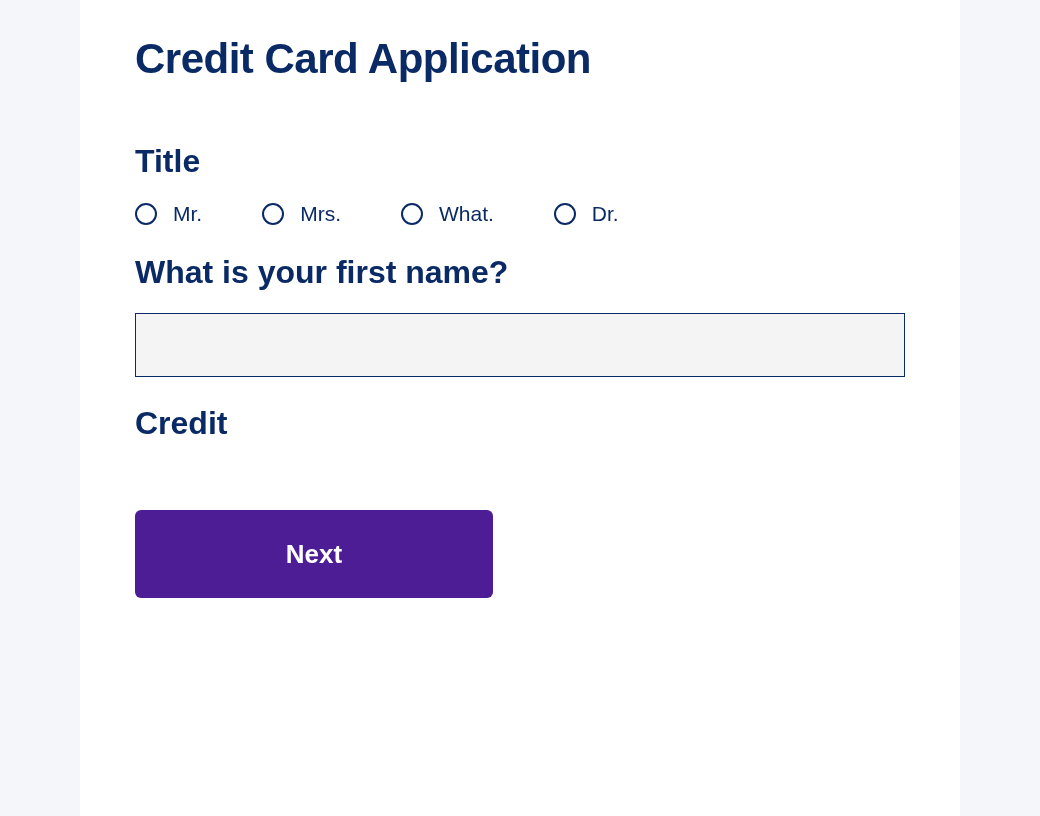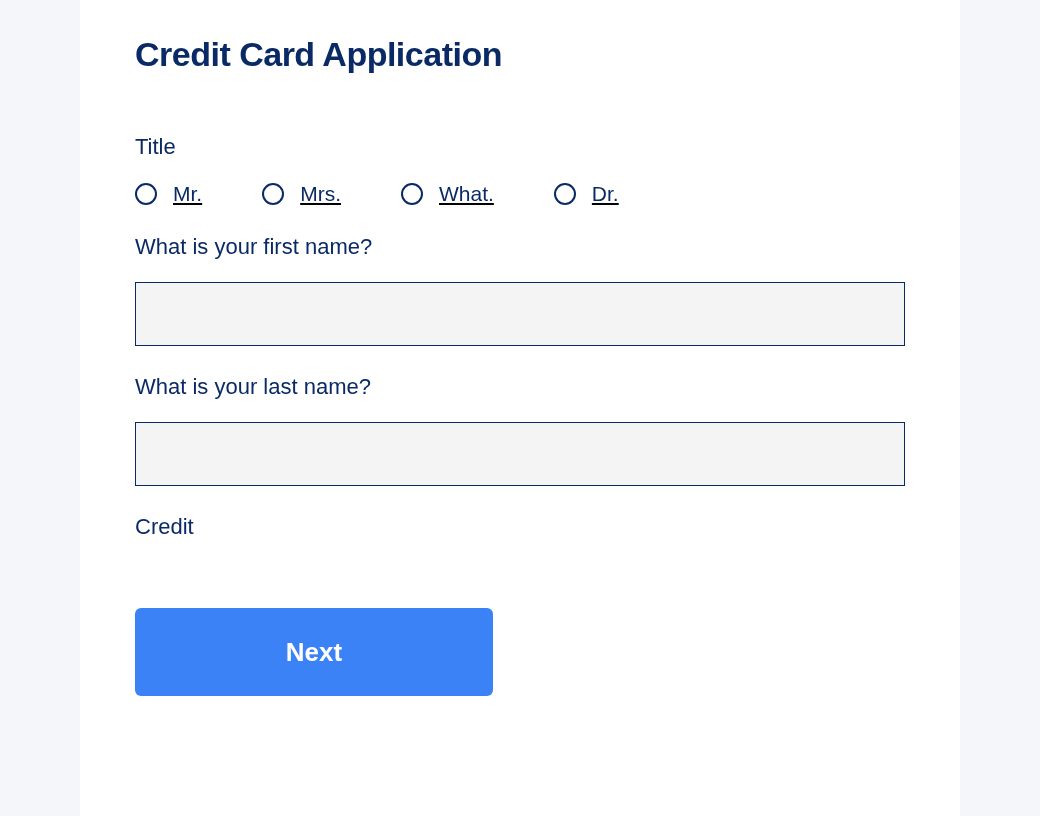--- a/index.html
+++ b/index.html
@@ -16,49 +16,48 @@
     }
     .outer {
       padding: 0 80px;
     }
     .card {
       background: #ffffff;
       padding: 35px 55px 50px 55px;
       min-height: 816px;
     }
     .page-title {
-      font-size: 34px;
+      font-size: 42px;
       font-weight: 800;
       color: #0a2a66;
       margin-bottom: 60px;
       letter-spacing: -0.5px;
     }
     .field-group {
       margin-bottom: 28px;
     }
     .field-label {
-      font-size: 22px;
-      font-weight: 400;
+      font-size: 32px;
+      font-weight: 700;
       color: #0a2a66;
       margin-bottom: 22px;
     }
     .radio-row {
       display: flex;
       gap: 45px;
       align-items: center;
     }
     .radio-row.title-row {
       gap: 60px;
     }
     .radio-option {
       display: flex;
       align-items: center;
       gap: 16px;
       cursor: pointer;
-      text-decoration: underline;
     }
     .radio-circle {
       width: 22px;
       height: 22px;
       border: 2.5px solid #0a2a66;
       border-radius: 50%;
       background: #ffffff;
       flex-shrink: 0;
     }
     .radio-label {
@@ -72,21 +71,21 @@
       border: 1px solid #0a2a66;
       background: #f4f4f4;
       font-size: 20px;
       padding: 0 16px;
       color: #0a2a66;
     }
     .next-button {
       margin-top: 40px;
       width: 358px;
       height: 88px;
-      background: #3b82f6;
+      background: #4c1d95;
       color: #ffffff;
       border: none;
       border-radius: 6px;
       font-size: 26px;
       font-weight: 700;
       cursor: pointer;
     }
   </style>
 </head>
 <body>
@@ -115,24 +114,20 @@
           <span class="radio-label">Dr.</span>
         </label>
       </div>
     </div>
 
     <div class="field-group">
       <div class="field-label">What is your first name?</div>
       <input type="text" class="text-input" value="" style="">
     </div>
 
-    <div class="field-group">
-      <div class="field-label">What is your last name?</div>
-      <input type="text" class="text-input" value="" style="">
-    </div>
 
     <div class="field-group">
       <div class="field-label">Credit</div>
     </div>
 
     <button class="next-button">Next</button>
   </div>
 </div>
 
 </body></html>

